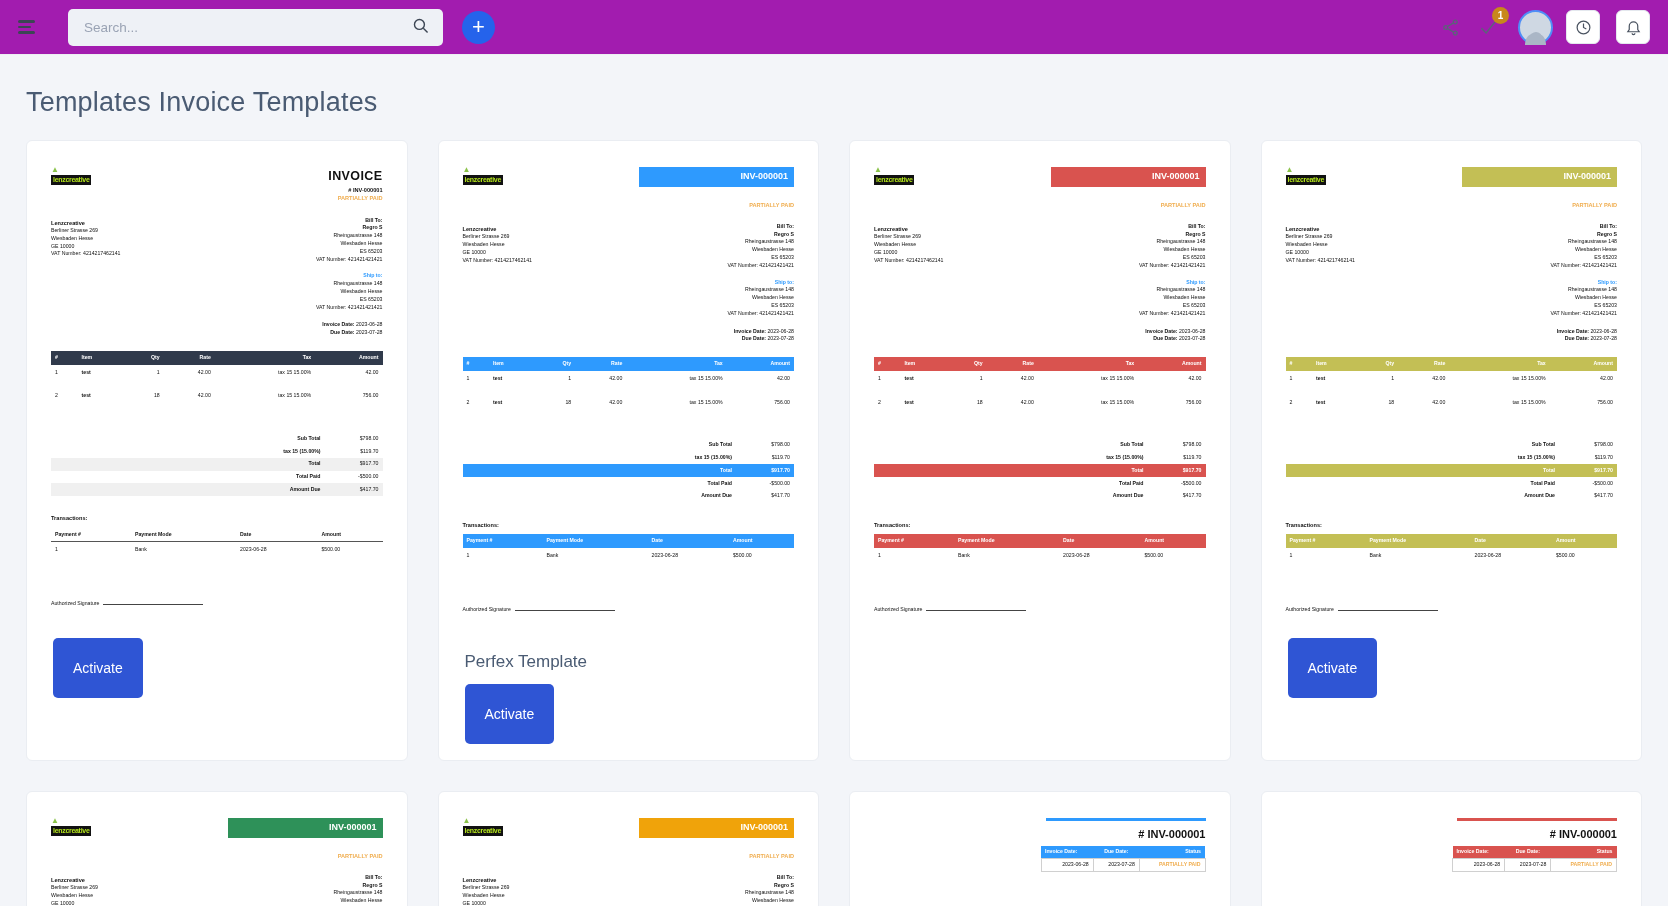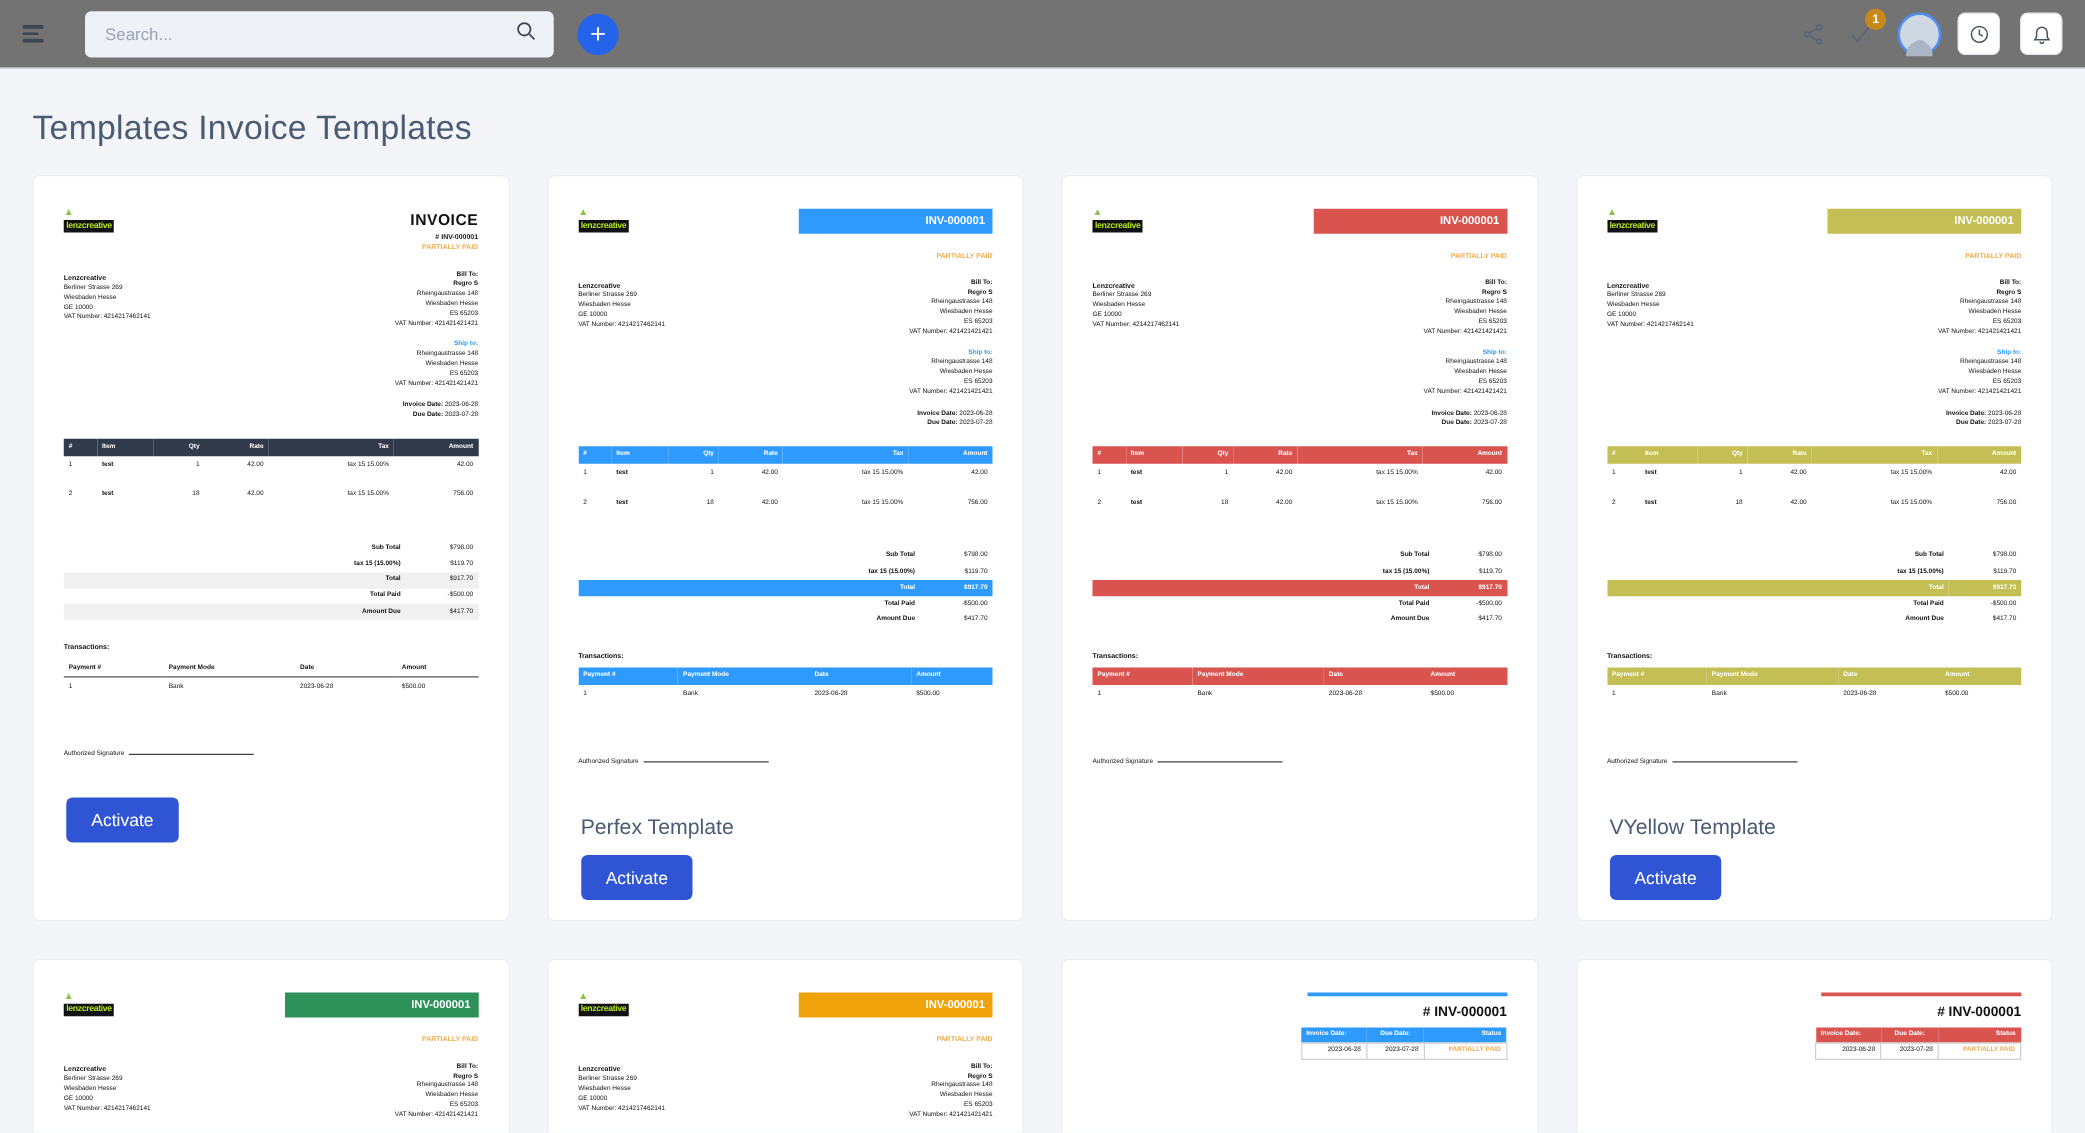--- a/index.html
+++ b/index.html
@@ -7,21 +7,21 @@
   body {
     width:1668px; height:906px;
     background:#f3f5f9;
     font-family:"Liberation Sans", sans-serif;
     color:#4a5568;
     overflow:hidden;
   }
 
   
   .topbar{
-    height:55px; background:#737373; display:flex; align-items:center;
+    height:55px; background:#a21caf; display:flex; align-items:center;
     padding:0 18px; border-bottom:1px solid #eceff3; position:relative;
   }
   .hamburger{ width:26px; height:26px; display:flex; flex-direction:column;
     justify-content:center; gap:3px; cursor:pointer; margin-right:12px;}
   .hamburger i{ display:block; height:2.4px; background:#3c4654; border-radius:2px;}
   .hamburger i:nth-child(1){width:17px;}
   .hamburger i:nth-child(2){width:13px;}
   .hamburger i:nth-child(3){width:17px;}
 
   .searchwrap{
@@ -71,21 +71,21 @@
   .grid{ display:grid; grid-template-columns:repeat(4,1fr); gap:30px; }
   .card{
     background:#fff; border:1px solid #eaedf2; border-radius:6px;
     padding:12px 12px 16px 12px; position:relative;
   }
   .cardinner{ height:485px; overflow:hidden; padding:14px 12px 0 12px; }
   .cardtitle{ font-size:17px; color:#4a5b73; margin:14px 0 12px 14px; }
   .btnrow{ display:flex; gap:8px; margin-left:14px; }
   .btn{
     border:none; border-radius:5px; color:#fff; font-size:14px;
-    padding:10px 20px; cursor:pointer; font-family:"Liberation Sans", sans-serif;
+    padding:22px 20px; cursor:pointer; font-family:"Liberation Sans", sans-serif;
   }
   .btn-activate{ background:#2f55d4; }
   .btn-activated{ background:#31c25b; }
   .btn-eye{ background:#1a72c4; padding:9px 13px; display:flex;align-items:center; }
 
   
   .inv{ font-size:5.2px; color:#111; line-height:1.5; font-family:"Liberation Sans", sans-serif; }
   .inv .logo{ display:inline-block; }
   .inv .logo .mount{ font-size:8px; color:#8bc34a; line-height:5px; text-align:center; }
   .inv .logo .name{
@@ -683,21 +683,20 @@
               <tr>
     <td>1</td>
                 <td>Bank</td>
                 <td>2023-06-28</td>
                 <td>$500.00</td>
               </tr>
             </tbody>
           </table>
           <div class="sign">Authorized Signature<span class="signline"></span></div>
         </div>
-      <div class="cardtitle">VYellow Template</div>
       <div class="btnrow">
           <button class="btn btn-activate">Activate</button>
         </div>
     </div>
       <div class="card">
       <div class="cardinner inv">
           <div class="hdr">
             <span class="logo">
       <span class="mount">▲</span><br>
       <span class="name">lenzcreative</span>

